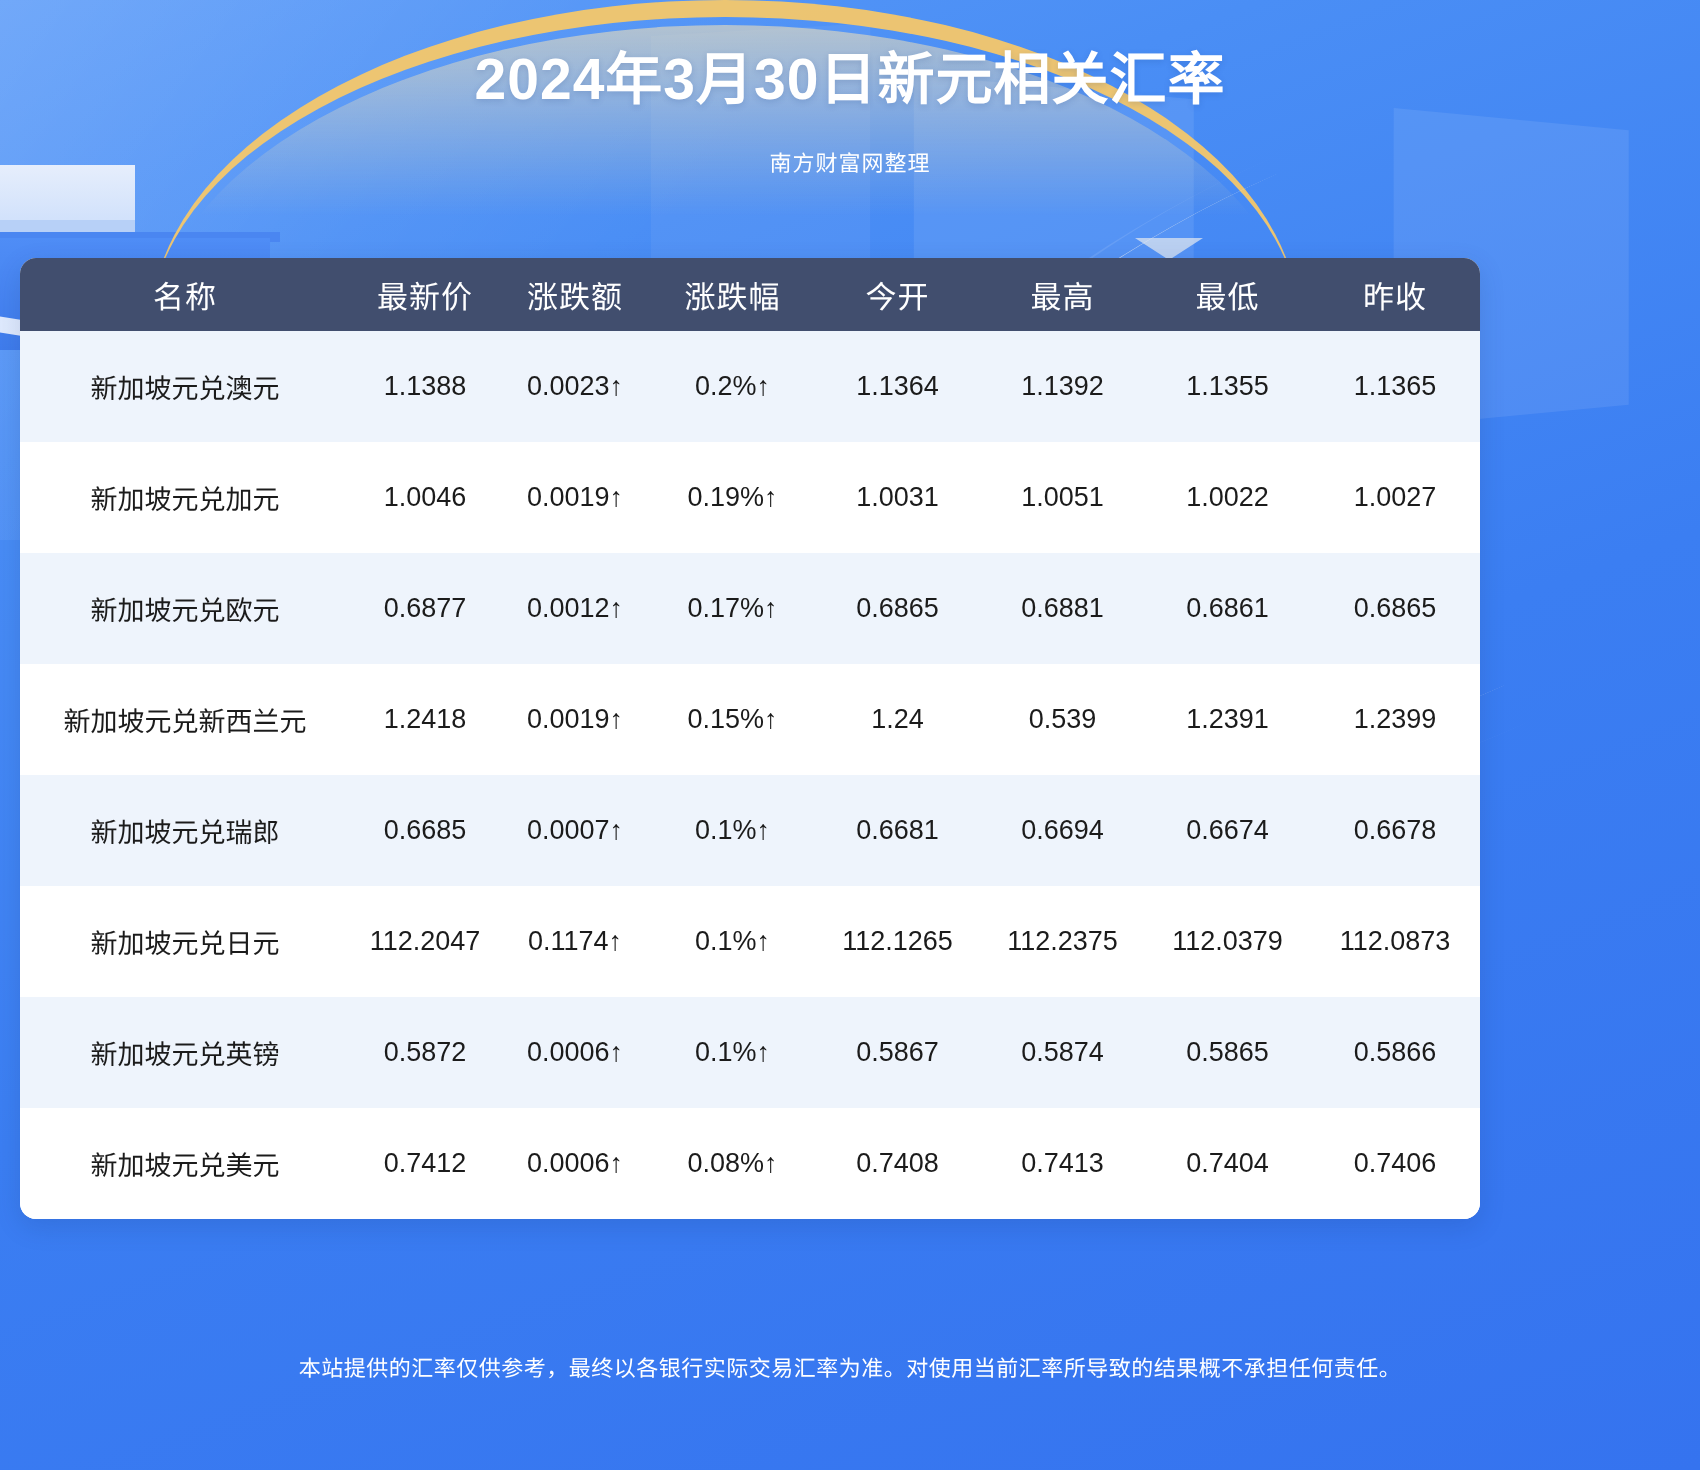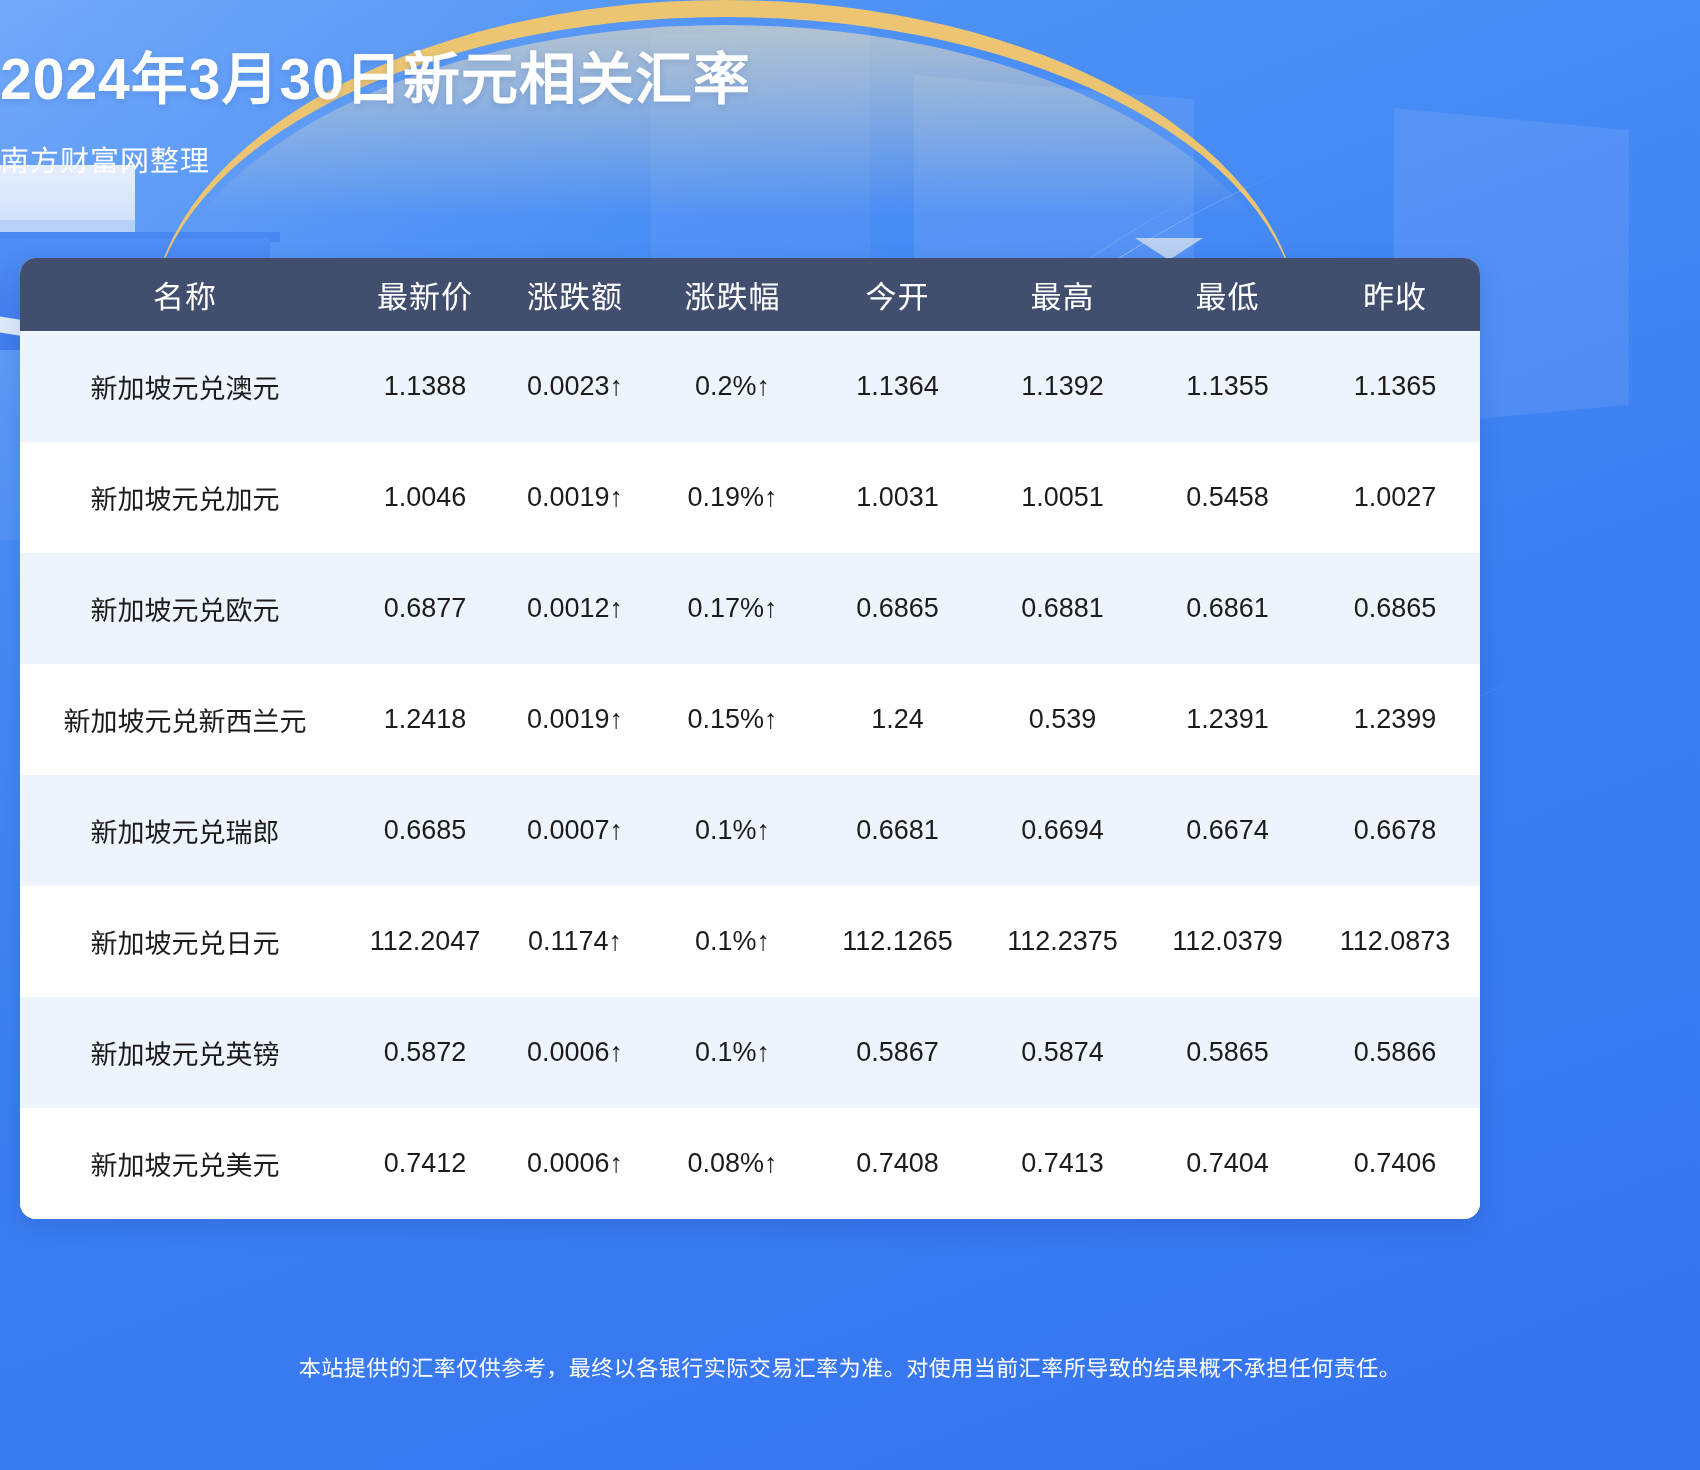--- a/index.html
+++ b/index.html
@@ -136,36 +136,37 @@
     width: 0; height: 0;
     border-left: 34px solid transparent;
     border-right: 34px solid transparent;
     border-top: 22px solid rgba(226,232,240,0.72);
   }
 
   
   .header {
     position: absolute;
     left: 0; right: 0; top: 0;
+    text-align: center;
     z-index: 5;
   }
   .title {
     margin: 0;
     padding-top: 46px;
     font-size: 57px;
     line-height: 1.18;
     font-weight: 700;
     color: #ffffff;
     letter-spacing: 1px;
     text-shadow: 0 2px 6px rgba(20,60,140,0.18);
   }
   .subtitle {
-    margin: 0;
+    margin: 8px;
     padding-top: 24px;
-    font-size: 29px;
+    font-size: 22px;
     font-weight: 400;
     color: #ffffff;
     letter-spacing: 1px;
   }
 
   
   .card {
     position: absolute;
     left: 20px;
     top: 258px;
@@ -342,21 +343,21 @@
             <td>1.1355</td>
             <td>1.1365</td>
           </tr>
           <tr>
             <td class="name">新加坡元兑加元</td>
             <td class="up">1.0046</td>
             <td class="up">0.0019<span>↑</span></td>
             <td class="up">0.19%<span>↑</span></td>
             <td>1.0031</td>
             <td>1.0051</td>
-            <td>0.5458</td>
+            <td>1.0022</td>
             <td>1.0027</td>
           </tr>
           <tr>
             <td class="name">新加坡元兑欧元</td>
             <td class="up">0.6877</td>
             <td class="up">0.0012<span>↑</span></td>
             <td class="up">0.17%<span>↑</span></td>
             <td>0.6865</td>
             <td>0.6881</td>
             <td>0.6861</td>

